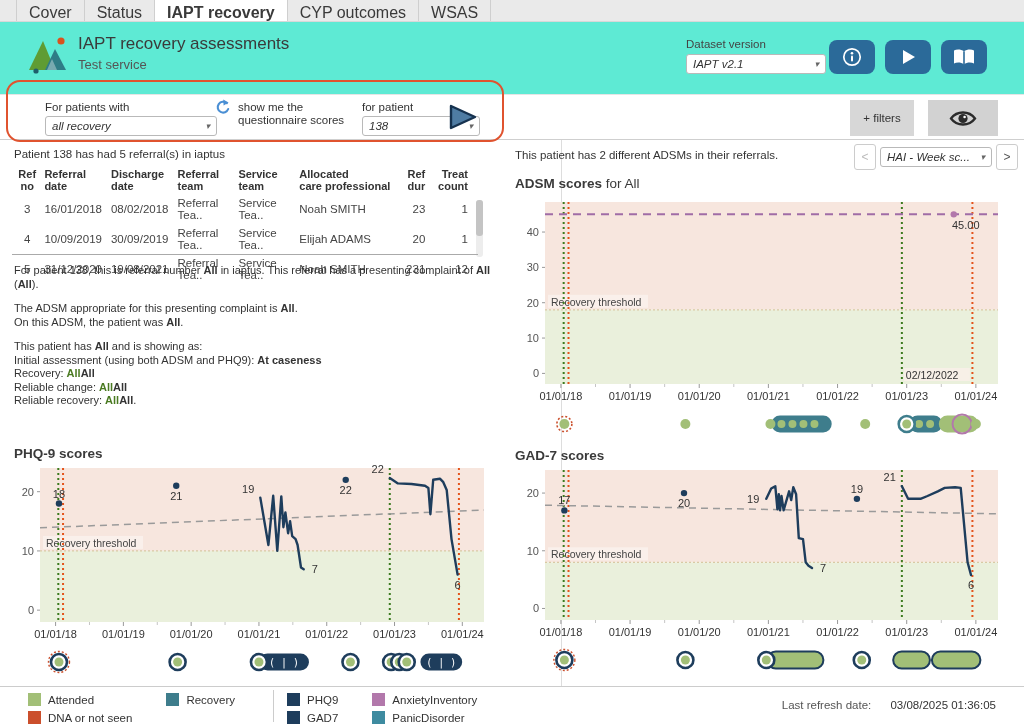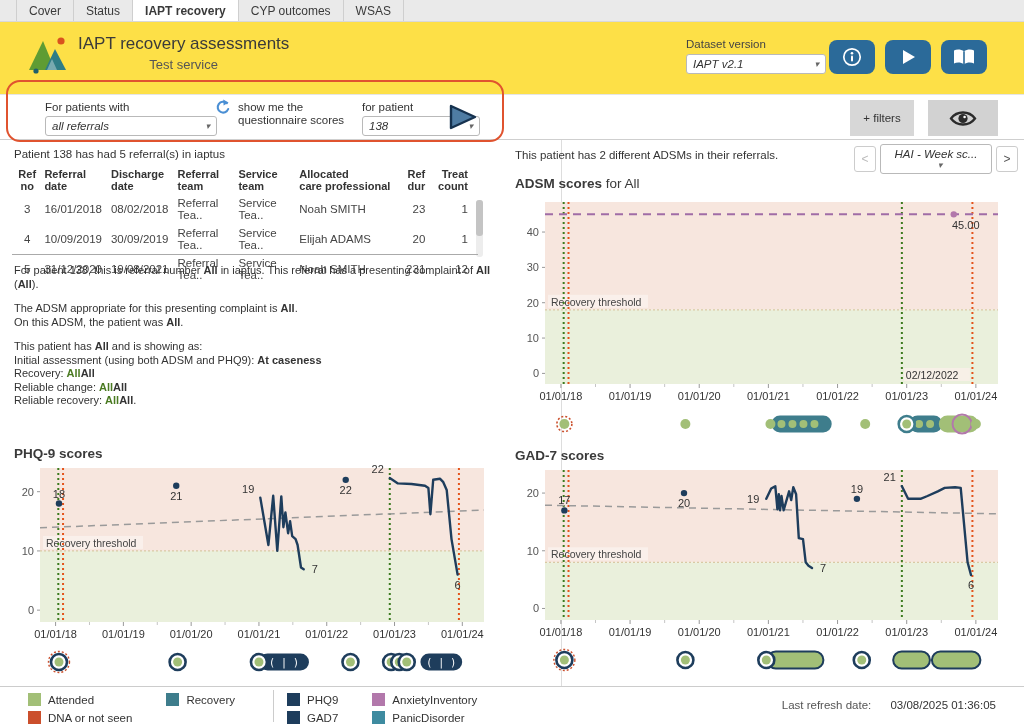--- a/index.html
+++ b/index.html
@@ -1,25 +1,25 @@
 <!DOCTYPE html>
 <html><head>
 <meta charset="utf-8">
 <style>
   html,body{margin:0;padding:0;background:#fff;}
   .app{position:relative;width:1024px;height:725px;font-family:"Liberation Sans",sans-serif;color:#333;background:#fff;overflow:hidden;}
 
   
   .tabbar{position:absolute;top:0;left:0;right:0;height:22px;background:#eaeaea;border-bottom:1px solid #d8d8d8;display:flex;align-items:stretch;padding-left:16px;box-sizing:border-box;}
-  .tab{font-size:12px;color:#3a3a3a;padding:4px 12px 3px;border-right:1px solid #cfcfcf;cursor:pointer;white-space:nowrap;}
+  .tab{font-size:16px;color:#3a3a3a;padding:4px 12px 3px;border-right:1px solid #cfcfcf;cursor:pointer;white-space:nowrap;}
   .tab:first-child{border-left:1px solid #cfcfcf;}
   .tab.active{background:#fff;font-weight:bold;}
 
   
-  .header{position:absolute;top:22px;left:0;width:100%;height:72px;background:#fde047;text-align:center;}
+  .header{position:absolute;top:22px;left:0;width:100%;height:72px;background:#5eead4;}
   .logo{position:absolute;left:28px;top:12px;}
   .titleblock{position:absolute;left:78px;top:12px;}
   .title{font-size:17px;color:#3a3a3a;}
   .subtitle{font-size:13px;color:#555;margin-top:3px;}
   .dataset-label{position:absolute;left:686px;top:16px;font-size:11.5px;color:#444;}
   .dataset-sel{position:absolute;left:686px;top:32px;width:140px;}
   .hbtn{position:absolute;top:18px;width:46px;height:34px;border-radius:8px;background:#2b6a99;display:flex;align-items:center;justify-content:center;cursor:pointer;}
 
   
   .sel{display:flex;align-items:center;justify-content:space-between;border:1px solid #b9b9b9;border-radius:3px;background:#fff;font-size:11.5px;color:#333;padding:3px 6px;cursor:pointer;box-sizing:border-box;font-style:italic;}
@@ -62,21 +62,21 @@
   
   .chart-title{position:absolute;font-size:13.5px;font-weight:bold;color:#3a3a3a;}
   .chart-title .suffix{font-weight:normal;}
   .chart-canvas{position:absolute;}
 
   
   .note{position:absolute;left:12px;top:9px;font-size:11.5px;color:#333;}
   .pager{position:absolute;right:6px;top:4px;display:flex;align-items:center;gap:4px;}
   .pagebtn{width:20px;height:24px;border:1px solid #ccc;border-radius:3px;background:#fff;display:flex;align-items:center;justify-content:center;font-size:12px;color:#555;cursor:pointer;}
   .pagebtn.dim{color:#bbb;}
-  .adsm-sel{width:112px;flex-direction:column;}
+  .adsm-sel{width:112px;}
 
   
   .footer{position:absolute;top:686px;left:0;width:100%;height:39px;border-top:1px solid #ccc;background:#fff;box-sizing:border-box;}
   .leggrid{position:absolute;top:5px;display:grid;grid-template-rows:15px 15px;grid-auto-flow:column;column-gap:34px;row-gap:3px;}
   .leg{display:flex;align-items:center;gap:7px;font-size:11.5px;color:#333;white-space:nowrap;}
   .sw{width:13px;height:13px;flex:0 0 13px;}
   .fdiv{position:absolute;left:273px;top:3px;bottom:3px;border-left:1px solid #ccc;}
   .refresh{position:absolute;right:28px;top:12px;font-size:11.5px;color:#555;}
   .refresh .val{color:#333;margin-left:16px;}
 </style>
@@ -129,21 +129,21 @@
         <path d="M12,3.2 C9,1 4.5,1 2,2.4 L2,15.6 C4.5,14.2 9,14.2 12,16.2 C15,14.2 19.5,14.2 22,15.6 L22,2.4 C19.5,1 15,1 12,3.2 Z" fill="#fff"></path>
         <path d="M12,3.2 L12,16.2" stroke="#2b6a99" stroke-width="1.6"></path>
       </svg>
     </div>
   </div>
 
   <div class="filterbar">
     <div class="redbox"></div>
     <div class="flabel" style="left:45px;top:6px;">For patients with</div>
     <div class="sel fsel1">
-      <span>all referrals</span>
+      <span>all recovery</span>
       <span class="caret">▾</span>
     </div>
     <div class="undo">
       <svg width="17" height="16" viewBox="0 0 17 16">
         <path d="M12.8,4.2 A5.4,5.4 0 1 0 14.2,10" fill="none" stroke="#4a8fd4" stroke-width="2.1" stroke-linecap="round"></path>
         <polygon points="9.2,0.6 14.6,3.4 9.6,6.6" fill="#4a8fd4"></polygon>
       </svg>
     </div>
     <div class="fmid">
       <div>show me the</div>

